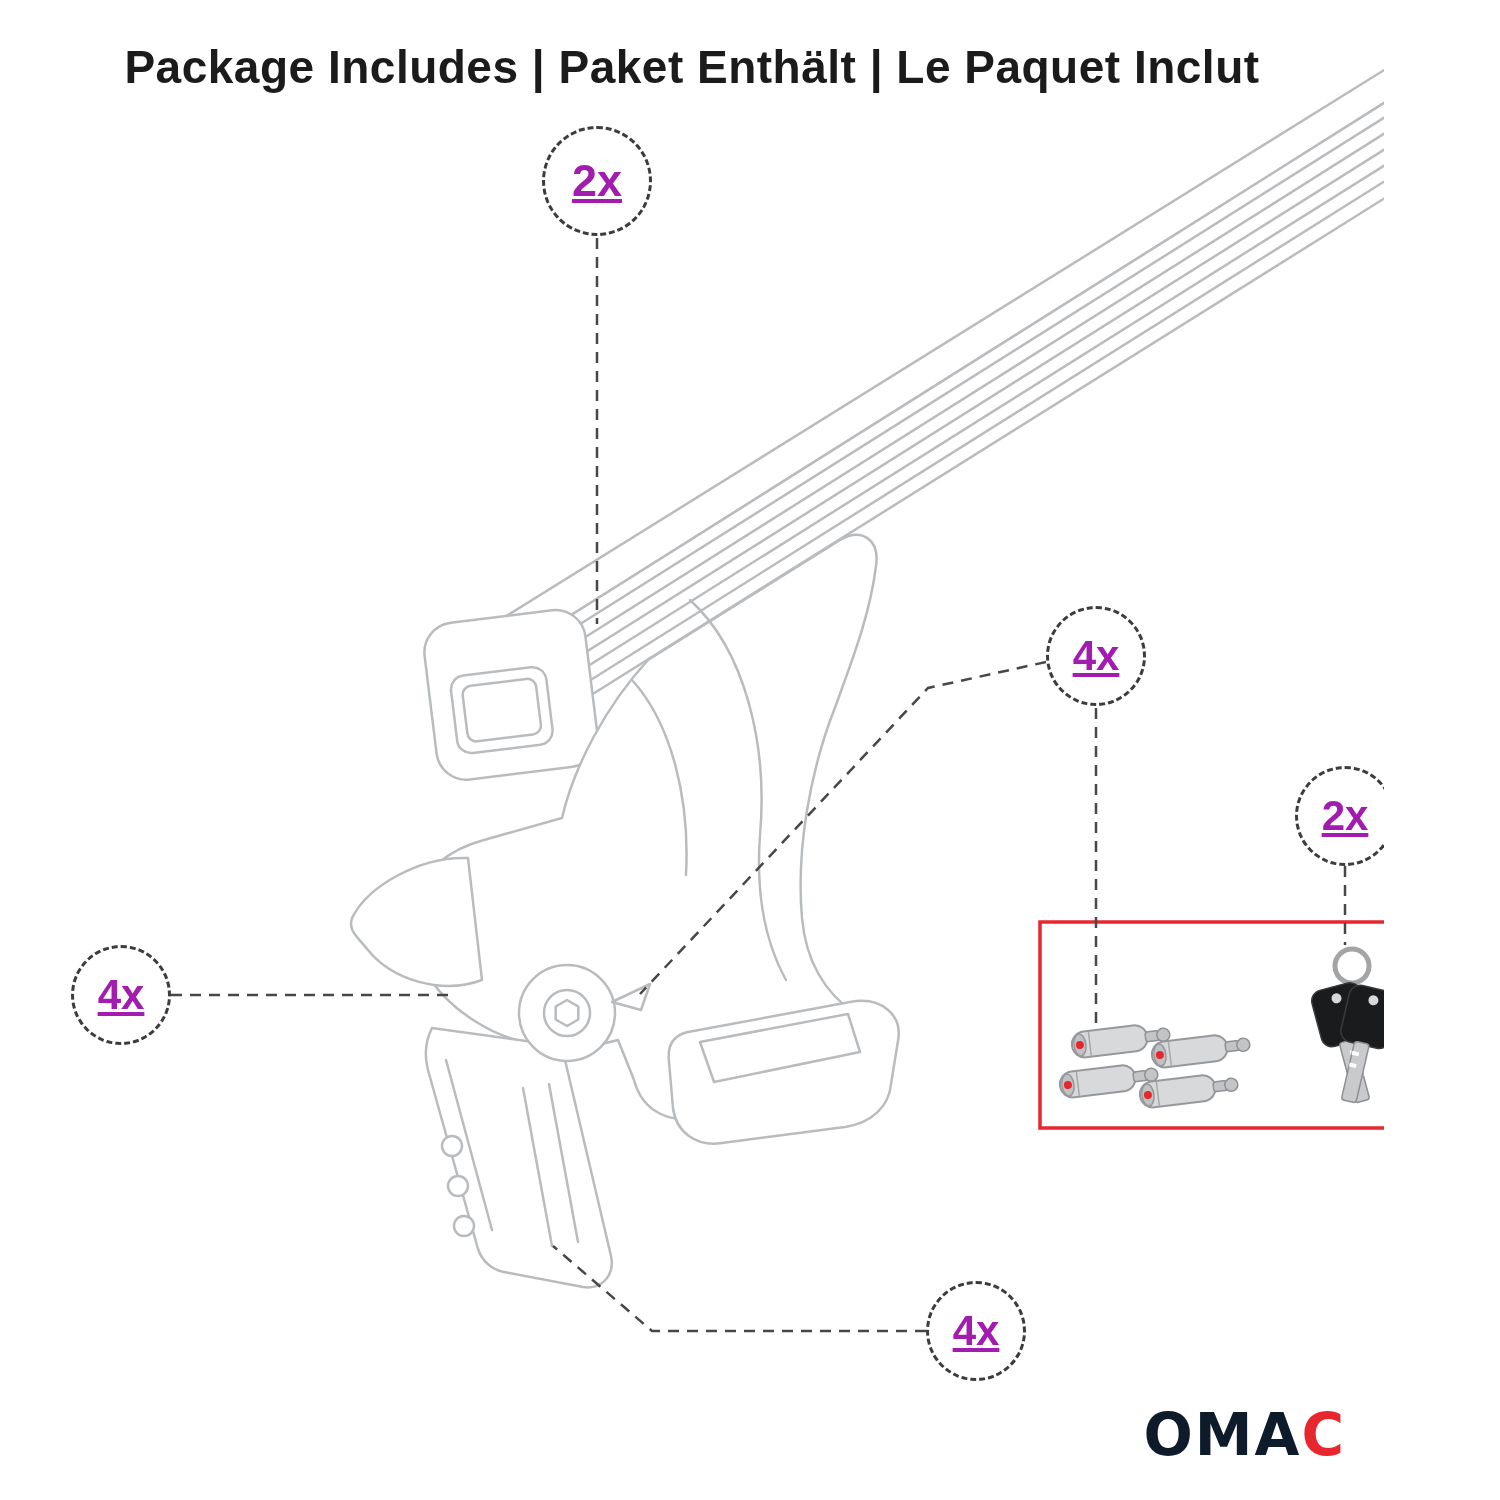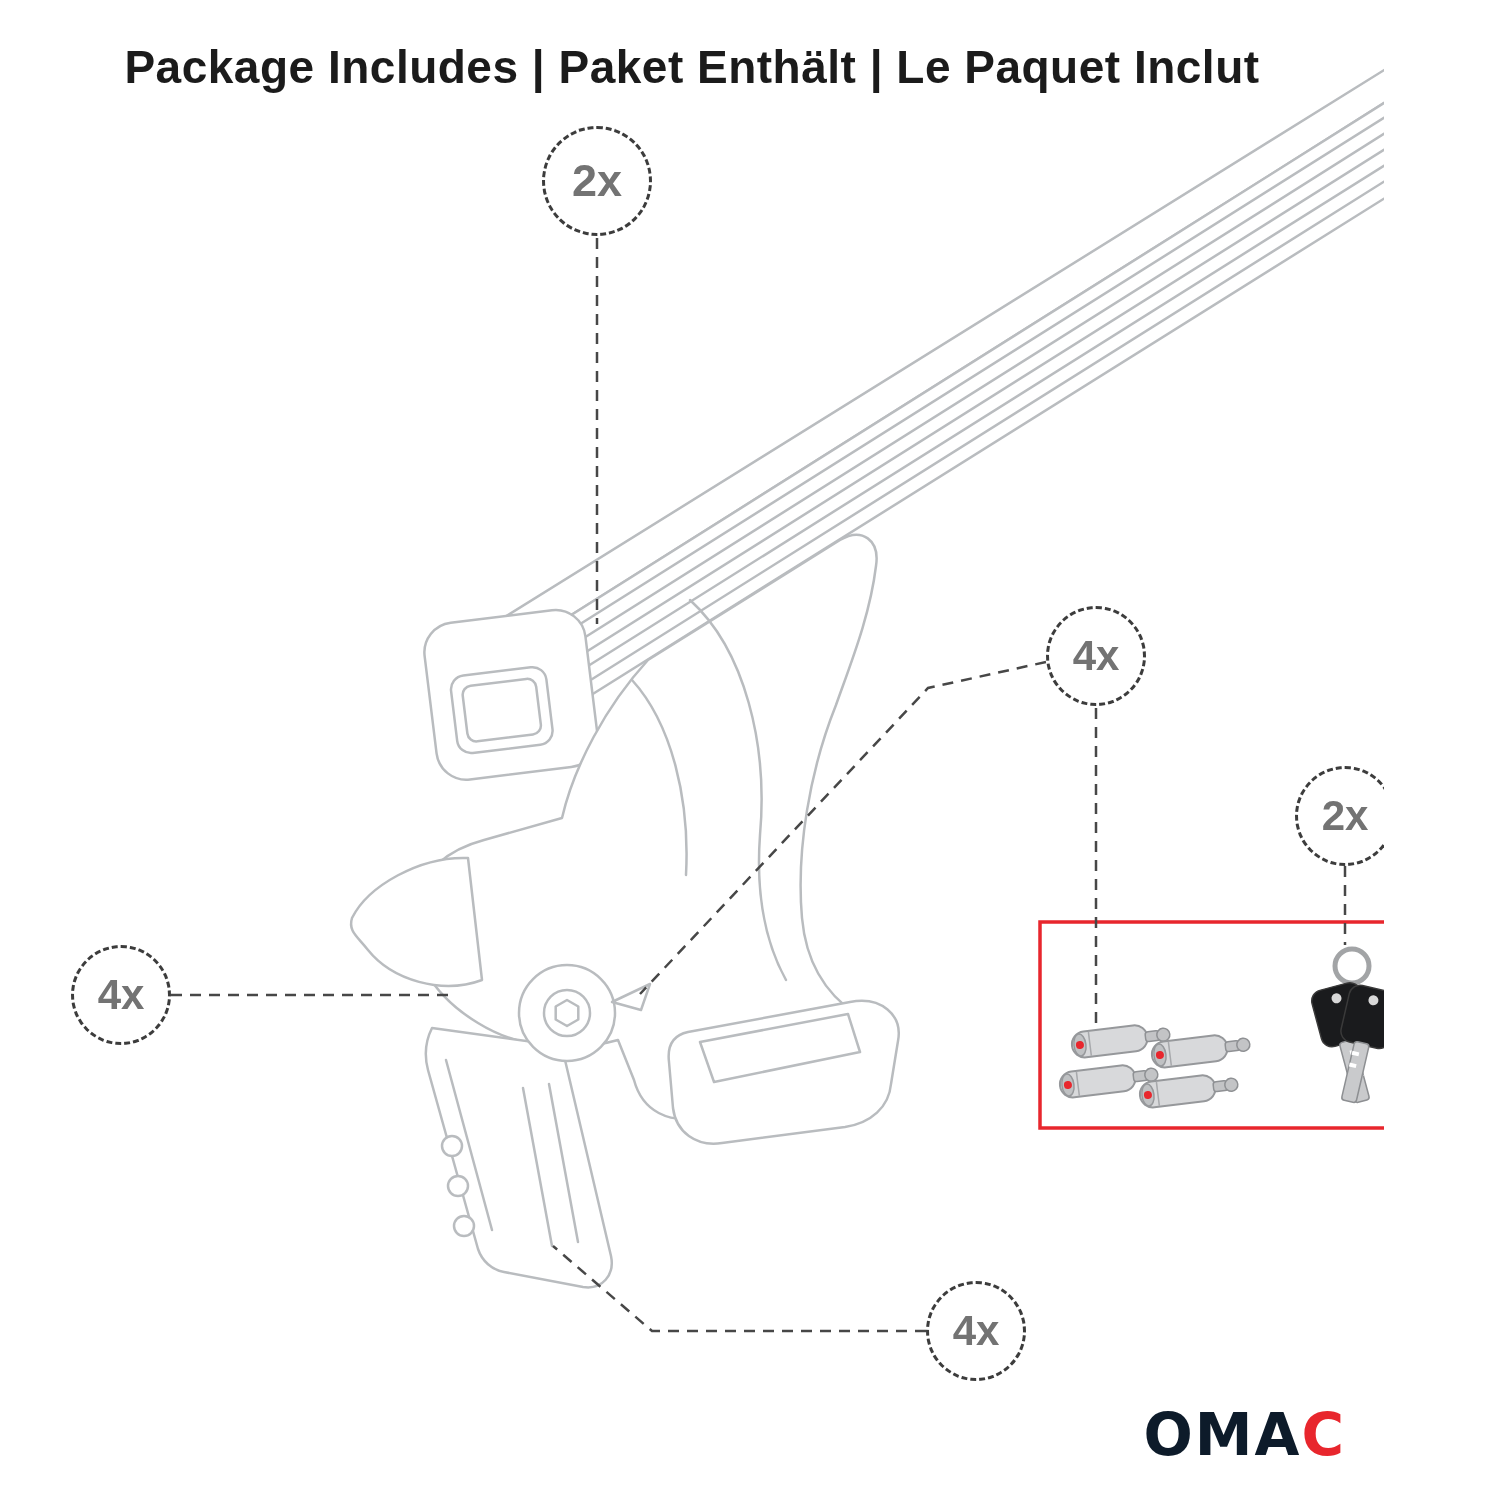--- a/index.html
+++ b/index.html
@@ -44,21 +44,21 @@
   .key-blade{fill:#c9cacc;stroke:#8d8f92;stroke-width:1.5;}
   .key-hole{fill:#d8d8d8;stroke:none;}
   .key-notch{fill:#ffffff;stroke:none;}
   .callout{
     position:absolute;
     width:100px;height:100px;
     border:3px dashed #3c3c3c;
     border-radius:50%;
     background:#ffffff;
     display:flex;align-items:center;justify-content:center;
-    font-size:42px;font-weight:bold;color:#737373;
+    font-size:42px;font-weight:bold;color:#a21caf;text-decoration:underline;
   }
   .callout.lg{width:110px;height:110px;font-size:45px;}
   .logo{
     position:absolute;
     top:1406px;right:38px;
     font-family:"DejaVu Sans", sans-serif;
     font-weight:800;
     font-size:58px;
     letter-spacing:2px;
     line-height:1;

